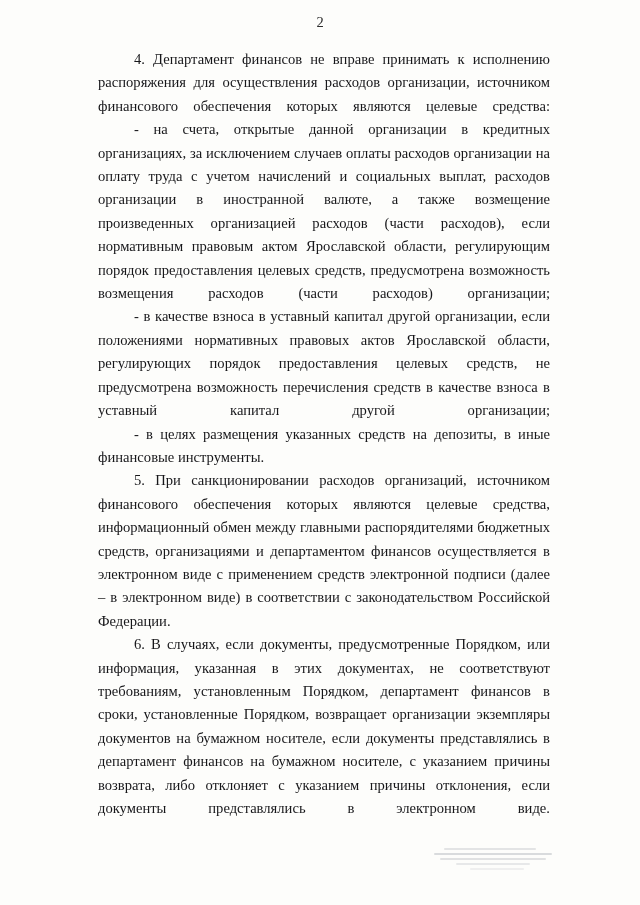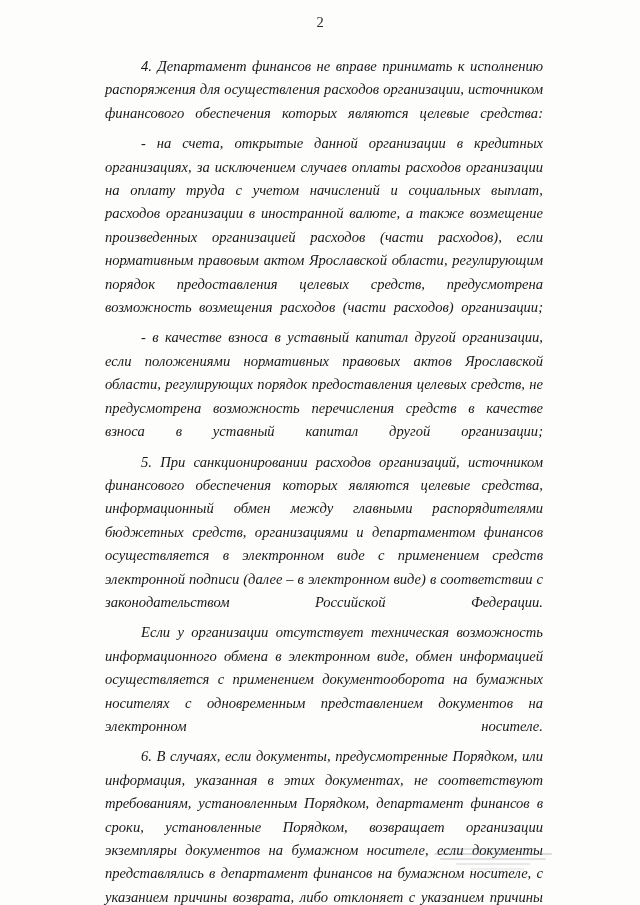--- a/index.html
+++ b/index.html
@@ -36,26 +36,25 @@
     top: 48px;
     left: 98px;
     width: 452px;
     font-size: 14.6px;
     line-height: 23.4px;
     text-align: justify;
     text-justify: inter-word;
     color: #17171a;
   }
   .para {
-    margin: 7px;
+    margin: 0;
     text-indent: 36px;
     text-align: justify;
     text-align-last: left;
     hyphens: none;
-    font-style: italic;
   }
   .para.dash {
     text-indent: 36px;
   }
   .para.last-justify {
     text-align-last: justify;
   }
   .watermark {
     position: absolute;
     left: 430px;
@@ -81,22 +80,22 @@
 <body>
 
 <div class="page">
 
   <div class="page-number">2</div>
 
   <div class="body-text">
     <p class="para last-justify">4. Департамент финансов не вправе принимать к исполнению распоряжения для осуществления расходов организации, источником финансового обеспечения которых являются целевые средства:</p>
     <p class="para dash last-justify">- на счета, открытые данной организации в кредитных организациях, за исключением случаев оплаты расходов организации на оплату труда с учетом начислений и социальных выплат, расходов организации в иностранной валюте, а также возмещение произведенных организацией расходов (части расходов), если нормативным правовым актом Ярославской области, регулирующим порядок предоставления целевых средств, предусмотрена возможность возмещения расходов (части расходов) организации;</p>
     <p class="para dash last-justify">- в качестве взноса в уставный капитал другой организации, если положениями нормативных правовых актов Ярославской области, регулирующих порядок предоставления целевых средств, не предусмотрена возможность перечисления средств в качестве взноса в уставный капитал другой организации;</p>
+    <p class="para dash">- в целях размещения указанных средств на депозиты, в иные финансовые инструменты.</p>
     <p class="para last-justify">5. При санкционировании расходов организаций, источником финансового обеспечения которых являются целевые средства, информационный обмен между главными распорядителями бюджетных средств, организациями и департаментом финансов осуществляется в электронном виде с применением средств электронной подписи (далее – в электронном виде) в соответствии с законодательством Российской Федерации.</p>
-    <p class="para last-justify">Если у организации отсутствует техническая возможность информационного обмена в электронном виде, обмен информацией осуществляется с применением документооборота на бумажных носителях с одновременным представлением документов на электронном носителе.</p>
     <p class="para last-justify">6. В случаях, если документы, предусмотренные Порядком, или информация, указанная в этих документах, не соответствуют требованиям, установленным Порядком, департамент финансов в сроки, установленные Порядком, возвращает организации экземпляры документов на бумажном носителе, если документы представлялись в департамент финансов на бумажном носителе, с указанием причины возврата, либо отклоняет с указанием причины отклонения, если документы представлялись в электронном виде.</p>
 
   </div>
 
   <div class="watermark">
     <div class="wline l1"></div>
     <div class="wline l2"></div>
     <div class="wline l3"></div>
     <div class="wline l4"></div>
     <div class="wline l5"></div>

